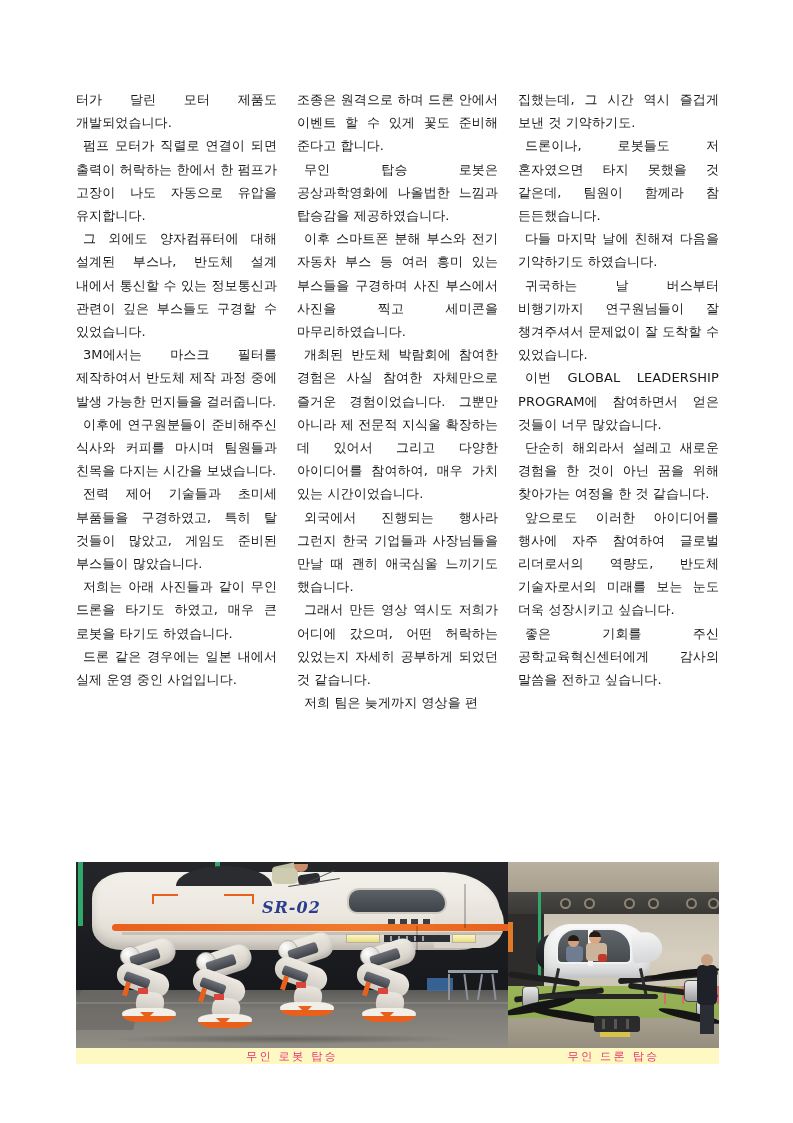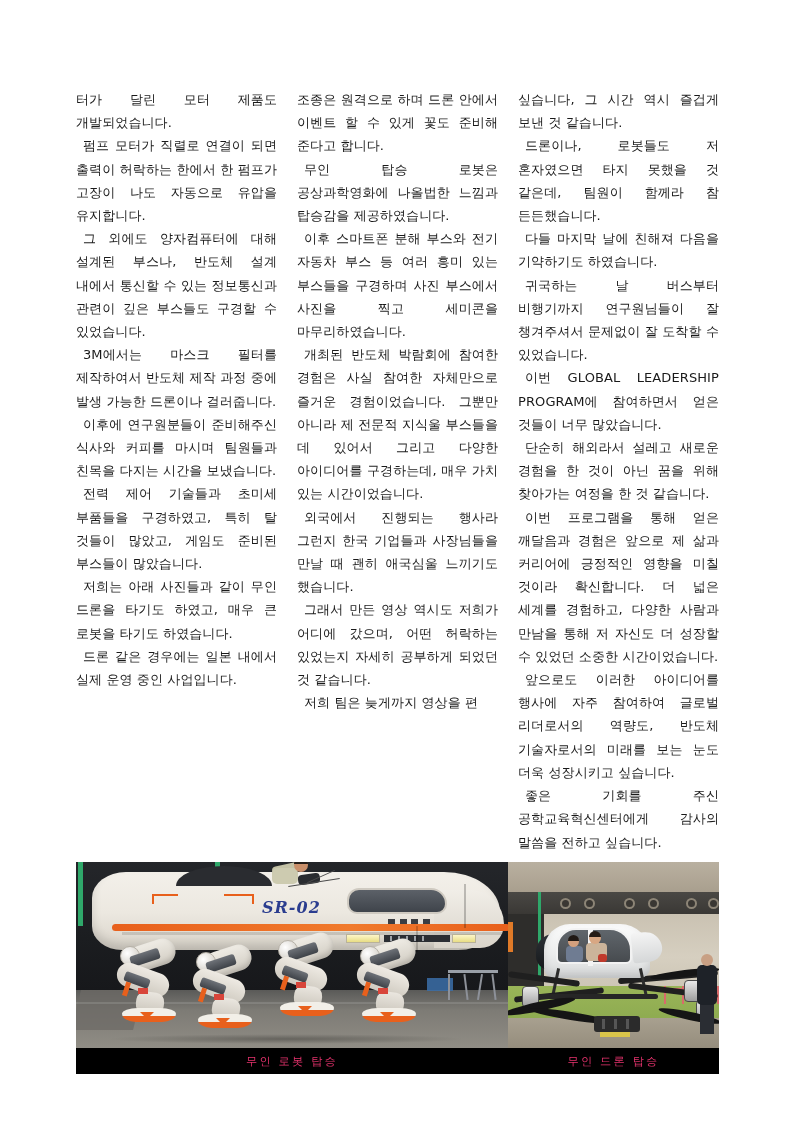--- a/index.html
+++ b/index.html
@@ -65,22 +65,22 @@
   .fig-left { width: 432px; }
   .fig-right { width: 211px; }
   .photo {
     width: 100%;
     height: 186px;
     position: relative;
     overflow: hidden;
     display: block;
   }
   .caption-bar {
-    height: 26px;
-    background: #000000;
+    height: 16px;
+    background: #fef9c3;
     display: flex;
     align-items: center;
     justify-content: center;
     text-align: right;
   }
   .caption-text {
     font-size: 11.2px;
     color: #e8336e;
     letter-spacing: 2.2px;
     font-family: "DejaVu Sans", "Liberation Sans", sans-serif;
@@ -428,45 +428,44 @@
 
 <div class="page">
 
   <div class="content">
     <div class="columns">
 
       <div class="col">
         <p class="noindent">터가 달린 모터 제품도 개발되었습니다.</p>
         <p>펌프 모터가 직렬로 연결이 되면 출력이 허락하는 한에서 한 펌프가 고장이 나도 자동으로 유압을 유지합니다.</p>
         <p>그 외에도 양자컴퓨터에 대해 설계된 부스나, 반도체 설계 내에서 통신할 수 있는 정보통신과 관련이 깊은 부스들도 구경할 수 있었습니다.</p>
-        <p>3M에서는 마스크 필터를 제작하여서 반도체 제작 과정 중에 발생 가능한 드론이나 걸러줍니다.</p>
+        <p>3M에서는 마스크 필터를 제작하여서 반도체 제작 과정 중에 발생 가능한 먼지들을 걸러줍니다.</p>
         <p>이후에 연구원분들이 준비해주신 식사와 커피를 마시며 팀원들과 친목을 다지는 시간을 보냈습니다.</p>
         <p>전력 제어 기술들과 초미세 부품들을 구경하였고, 특히 탈 것들이 많았고, 게임도 준비된 부스들이 많았습니다.</p>
         <p>저희는 아래 사진들과 같이 무인 드론을 타기도 하였고, 매우 큰 로봇을 타기도 하였습니다.</p>
         <p>드론 같은 경우에는 일본 내에서 실제 운영 중인 사업입니다.</p>
       </div>
 
       <div class="col">
         <p class="noindent">조종은 원격으로 하며 드론 안에서 이벤트 할 수 있게 꽃도 준비해 준다고 합니다.</p>
         <p>무인 탑승 로봇은 공상과학영화에 나올법한 느낌과 탑승감을 제공하였습니다.</p>
         <p>이후 스마트폰 분해 부스와 전기 자동차 부스 등 여러 흥미 있는 부스들을 구경하며 사진 부스에서 사진을 찍고 세미콘을 마무리하였습니다.</p>
-        <p>개최된 반도체 박람회에 참여한 경험은 사실 참여한 자체만으로 즐거운 경험이었습니다. 그뿐만 아니라 제 전문적 지식울 부스들을 데 있어서 그리고 다양한 아이디어를 구경하는데, 매우 가치 있는 시간이었습니다.</p>
+        <p>개최된 반도체 박람회에 참여한 경험은 사실 참여한 자체만으로 즐거운 경험이었습니다. 그뿐만 아니라 제 전문적 지식울 확장하는 데 있어서 그리고 다양한 아이디어를 참여하여, 매우 가치 있는 시간이었습니다.</p>
         <p>외국에서 진행되는 행사라 그런지 한국 기업들과 사장님들을 만날 때 괜히 애국심울 느끼기도 했습니다.</p>
         <p>그래서 만든 영상 역시도 저희가 어디에 갔으며, 어떤 허락하는 있었는지 자세히 공부하게 되었던 것 같습니다.</p>
         <p>저희 팀은 늦게까지 영상을 편</p>
       </div>
 
       <div class="col">
-        <p class="noindent">싶습니다, 그 시간 역시 즐겁게 보낸 것 같습니다.</p>
+        <p class="noindent">집했는데, 그 시간 역시 즐겁게 보낸 것 기약하기도.</p>
         <p>드론이나, 로봇들도 저 혼자였으면 타지 못했을 것 같은데, 팀원이 함께라 참 든든했습니다.</p>
         <p>다들 마지막 날에 친해져 다음을 기약하기도 하였습니다.</p>
         <p>귀국하는 날 버스부터 비행기까지 연구원님들이 잘 챙겨주셔서 문제없이 잘 도착할 수 있었습니다.</p>
         <p>이번 GLOBAL LEADERSHIP PROGRAM에 참여하면서 얻은 것들이 너무 많았습니다.</p>
         <p>단순히 해외라서 설레고 새로운 경험을 한 것이 아닌 꿈을 위해 찾아가는 여정을 한 것 같습니다.</p>
-        <p>이번 프로그램을 통해 얻은 깨달음과 경험은 앞으로 제 삶과 커리어에 긍정적인 영향을 미칠 것이라 확신합니다. 더 넓은 세계를 경험하고, 다양한 사람과 만남을 통해 저 자신도 더 성장할 수 있었던 소중한 시간이었습니다.</p>
         <p>앞으로도 이러한 아이디어를 행사에 자주 참여하여 글로벌 리더로서의 역량도, 반도체 기술자로서의 미래를 보는 눈도 더욱 성장시키고 싶습니다.</p>
         <p>좋은 기회를 주신 공학교육혁신센터에게 감사의 말씀을 전하고 싶습니다.</p>
       </div>
 
     </div>
   </div>
 
   <div class="figures">
 
     <figure class="fig-left" style="margin:0">

